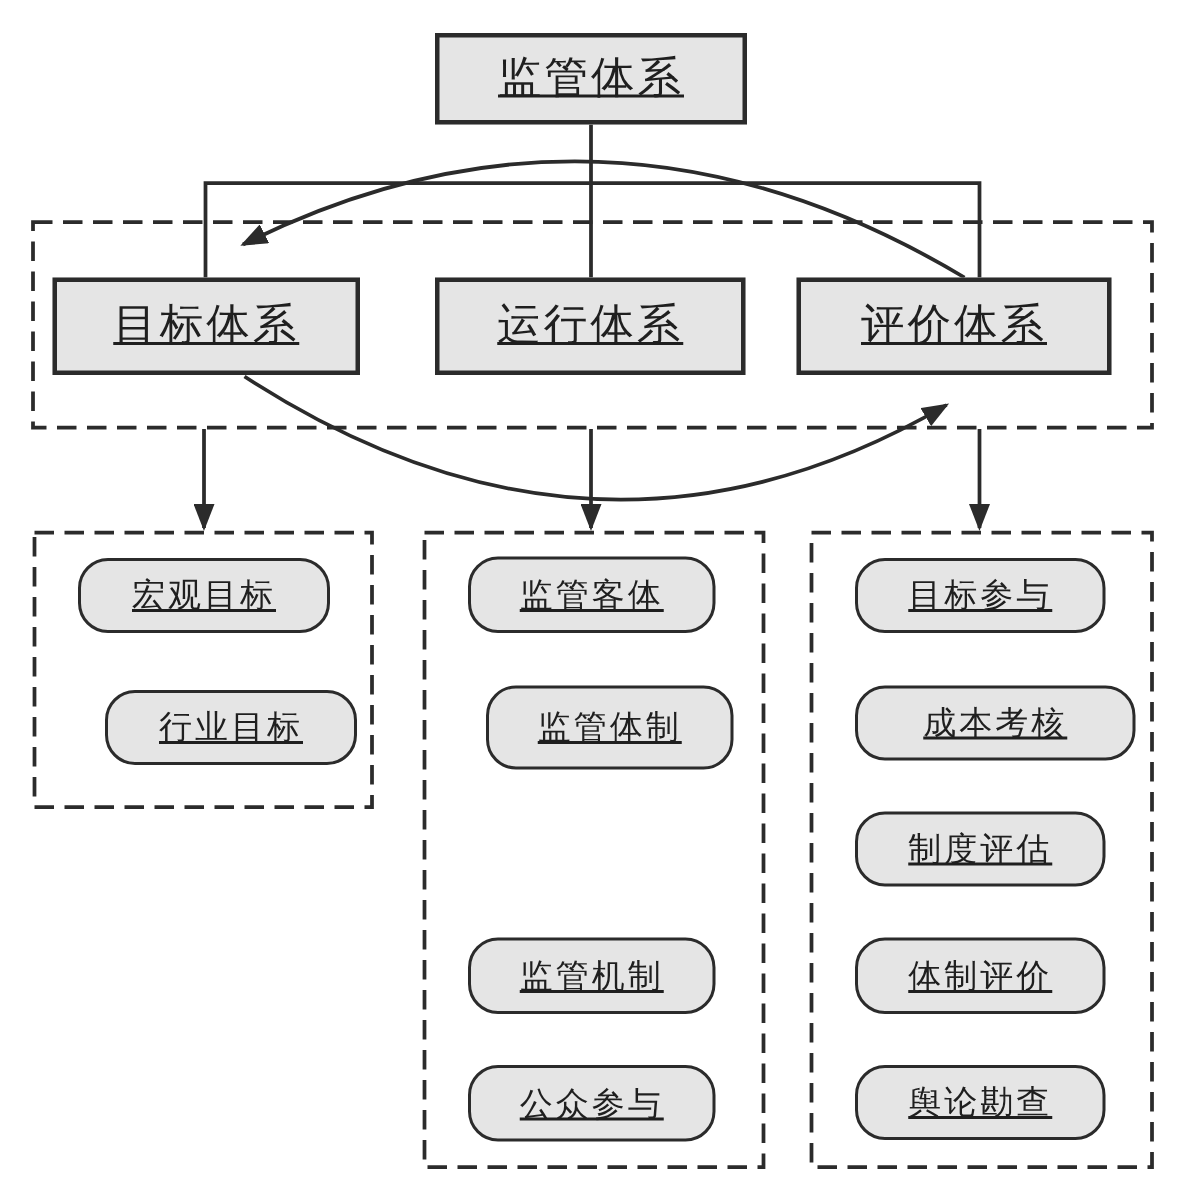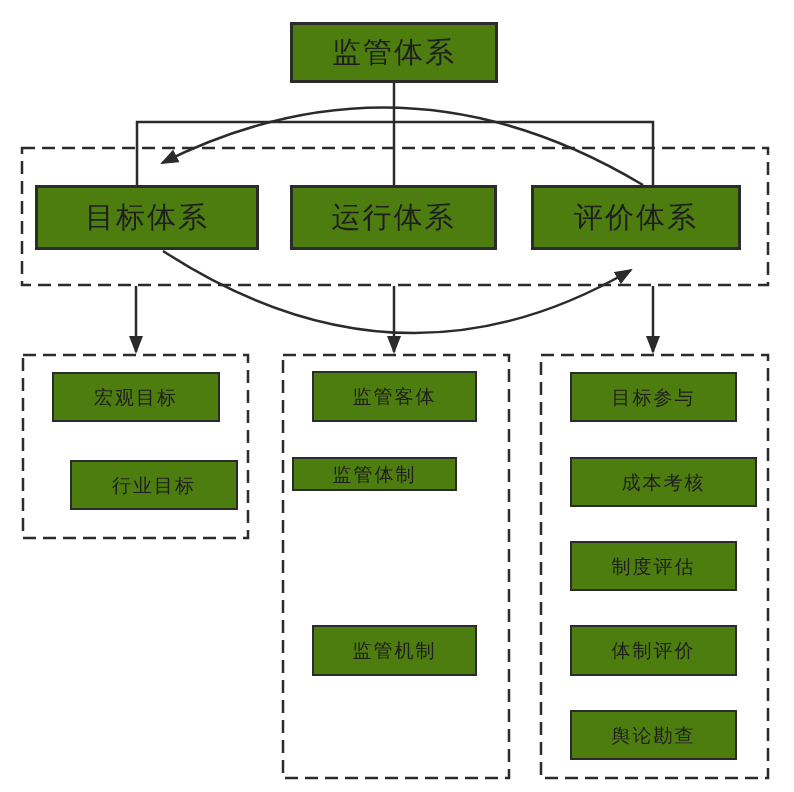--- a/index.html
+++ b/index.html
@@ -18,47 +18,49 @@
   }
   #connector-layer {
     position: absolute;
     left: 0;
     top: 0;
     width: 794px;
     height: 792px;
   }
   .node {
     position: absolute;
-    background: #4d7c0f;
+    background: #e5e5e5;
     border: 3px solid #2b2b2b;
     display: flex;
     align-items: center;
     justify-content: center;
     font-size: 29px;
     letter-spacing: 2px;
     line-height: 1;
     box-sizing: border-box;
     white-space: nowrap;
+    text-decoration: underline;
   }
   .node.small {
     border-width: 2px;
-    font-size: 19px;
+    font-size: 22px;
+    border-radius: 20px;
   }
   
   .root-box       { left: 290px; top: 22px;  width: 208px; height: 61px; }
   
-  .goal-box       { left: 35px;  top: 185px; width: 224px; height: 65px; }
+  .goal-box       { left: 35px;  top: 185px; width: 205px; height: 65px; }
   .operation-box  { left: 290px; top: 185px; width: 207px; height: 65px; }
   .evaluation-box { left: 531px; top: 185px; width: 210px; height: 65px; }
   
   .l-0 { left: 52px; top: 372px; width: 168px; height: 50px; }
   .l-1 { left: 52px; top: 460px; width: 168px; height: 50px; margin-left: 18px; }
   
   .m-0 { left: 312px; top: 371px; width: 165px; height: 51px; }
-  .m-1 { left: 292px; top: 457px; width: 165px; height: 34px; }
+  .m-1 { left: 324px; top: 457px; width: 165px; height: 56px; }
   .m-2 { left: 312px; top: 541px; width: 165px; height: 50px; }
   .m-3 { left: 312px; top: 625px; width: 165px; height: 51px; }
   .m-4 { left: 312px; top: 710px; width: 165px; height: 51px; }
   
   .r-0 { left: 570px; top: 372px; width: 167px; height: 50px; }
   .r-1 { left: 570px; top: 457px; width: 187px; height: 50px; }
   .r-2 { left: 570px; top: 541px; width: 167px; height: 50px; }
   .r-3 { left: 570px; top: 625px; width: 167px; height: 51px; }
   .r-4 { left: 570px; top: 710px; width: 167px; height: 50px; }
 </style>
@@ -95,20 +97,21 @@
   <div class="node goal-box">目标体系</div>
   <div class="node operation-box">运行体系</div>
   <div class="node evaluation-box">评价体系</div>
 
   <div class="node small l-0">宏观目标</div>
   <div class="node small l-1">行业目标</div>
 
   <div class="node small m-0">监管客体</div>
   <div class="node small m-1">监管体制</div>
   <div class="node small m-3">监管机制</div>
+  <div class="node small m-4">公众参与</div>
 
   <div class="node small r-0">目标参与</div>
   <div class="node small r-1">成本考核</div>
   <div class="node small r-2">制度评估</div>
   <div class="node small r-3">体制评价</div>
   <div class="node small r-4">舆论勘查</div>
 
 </div>
 
 </body></html>

